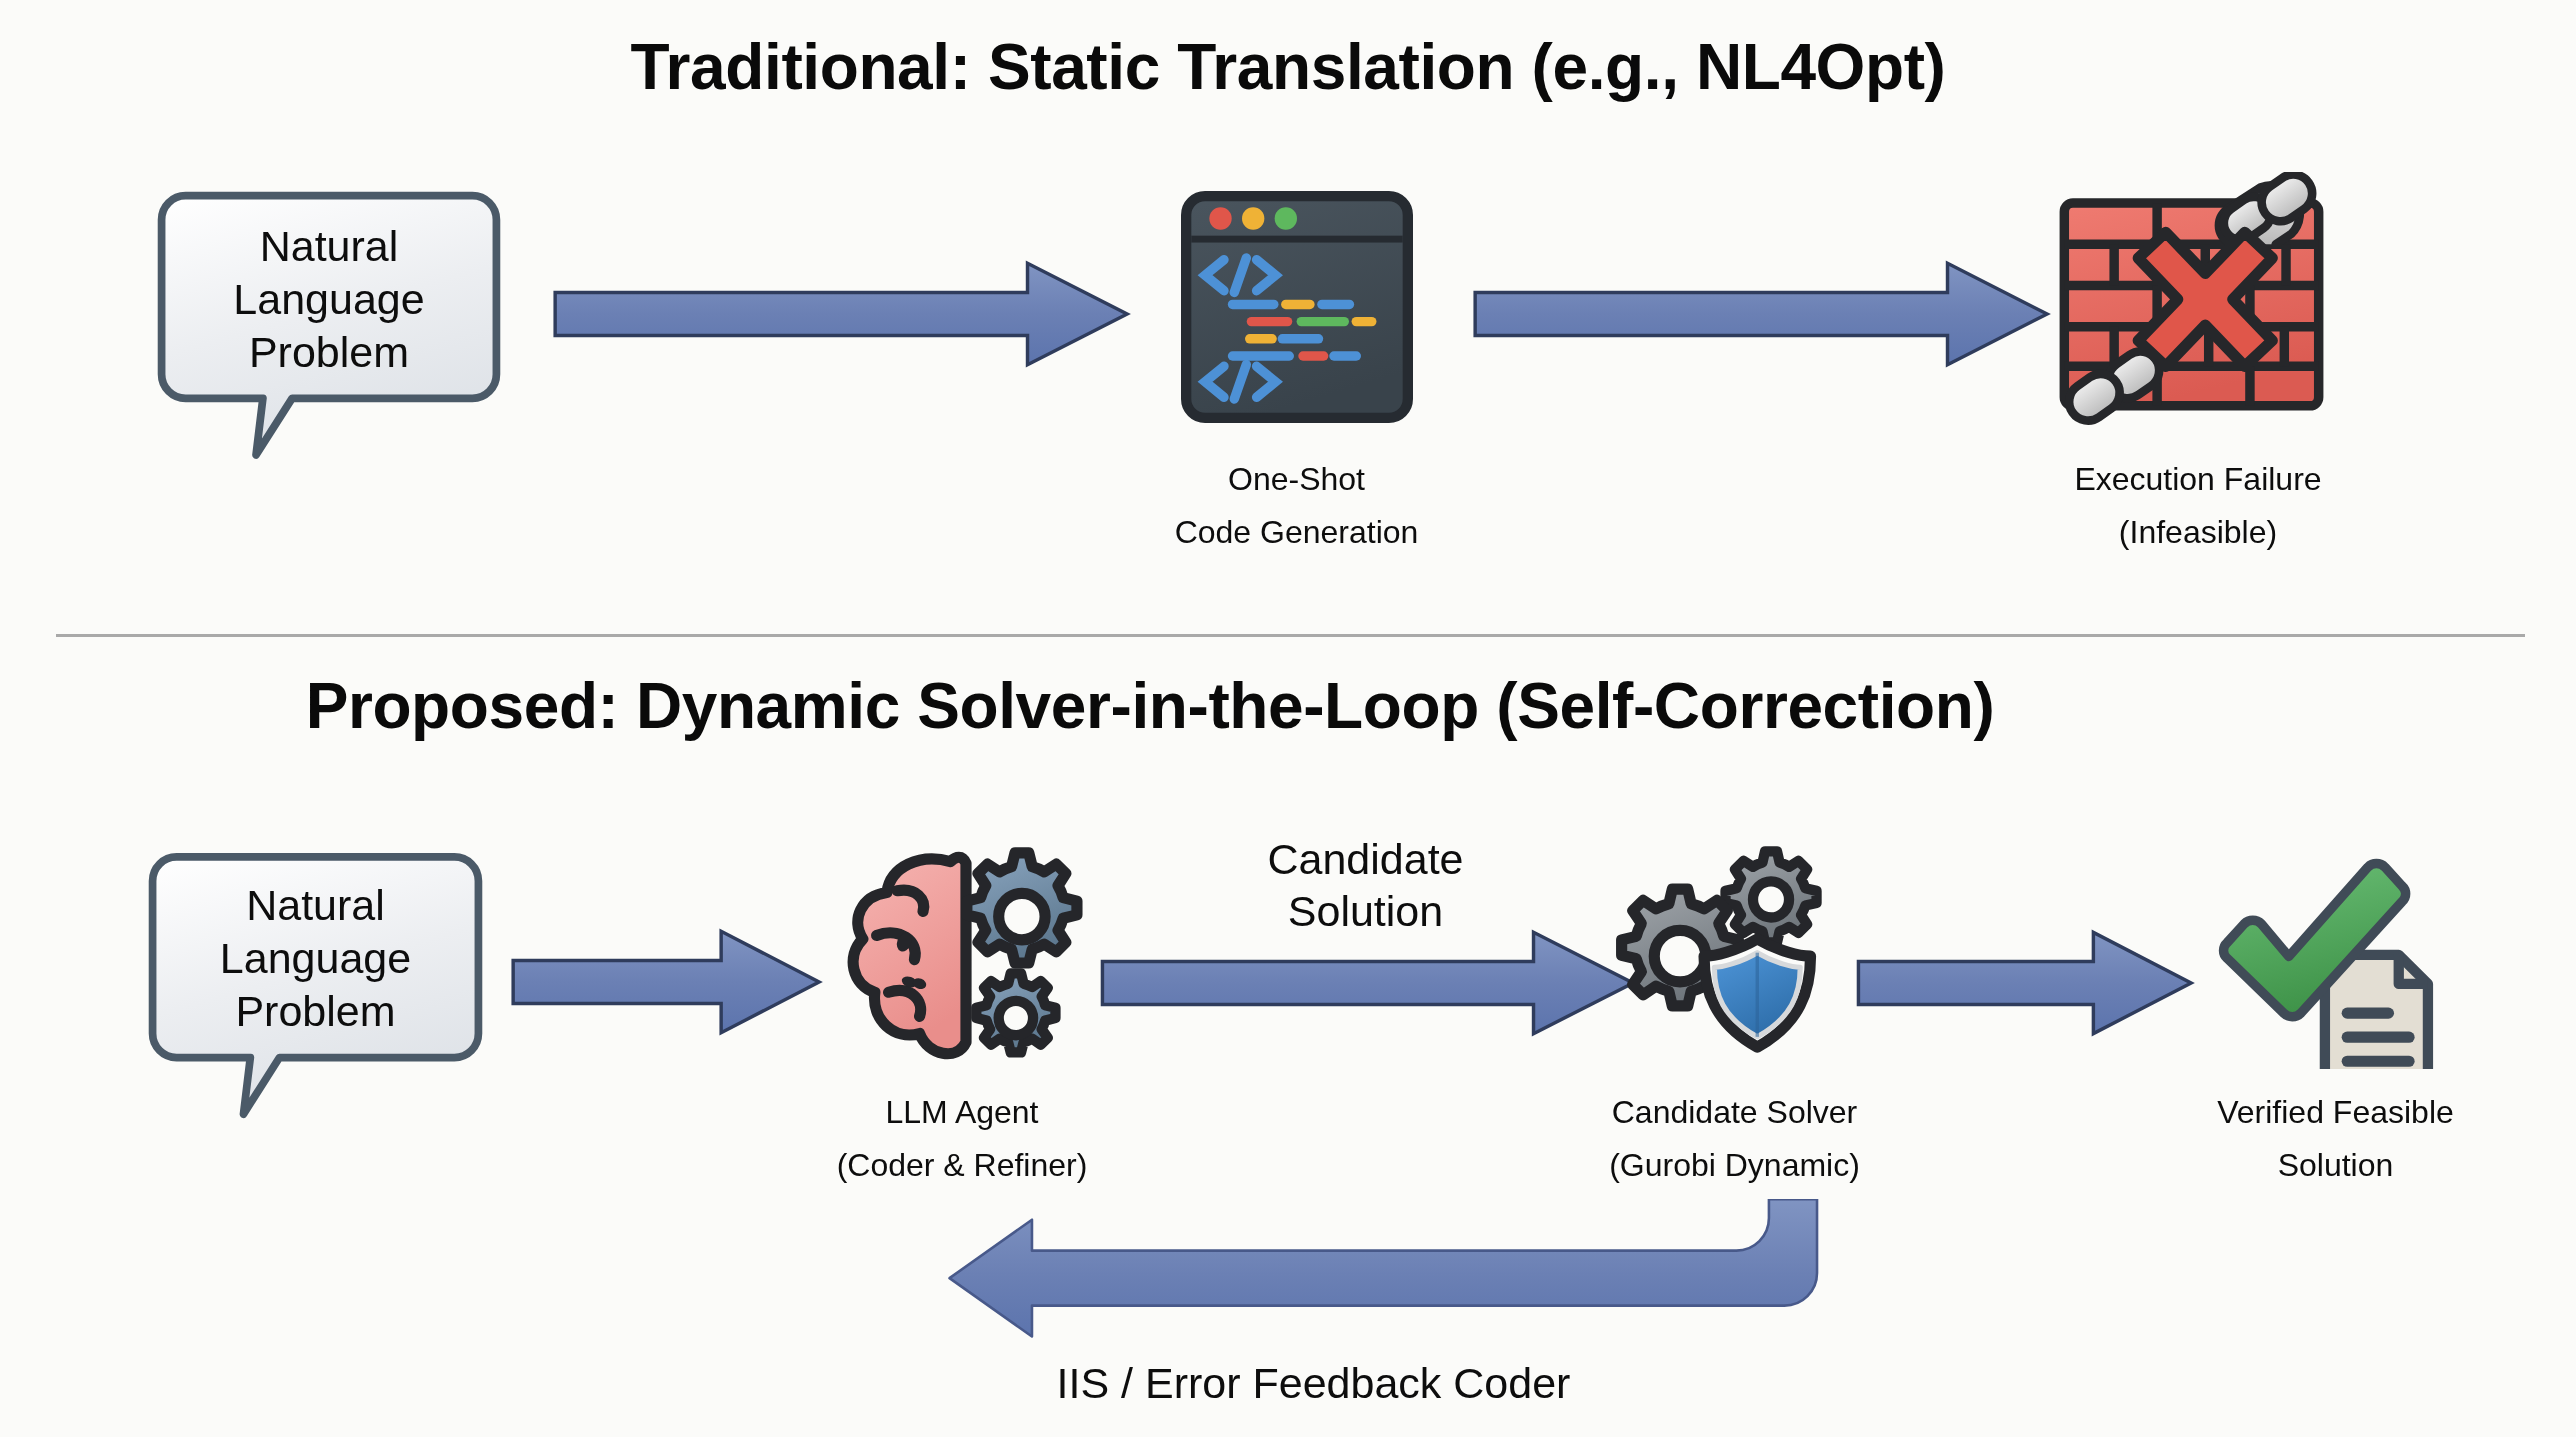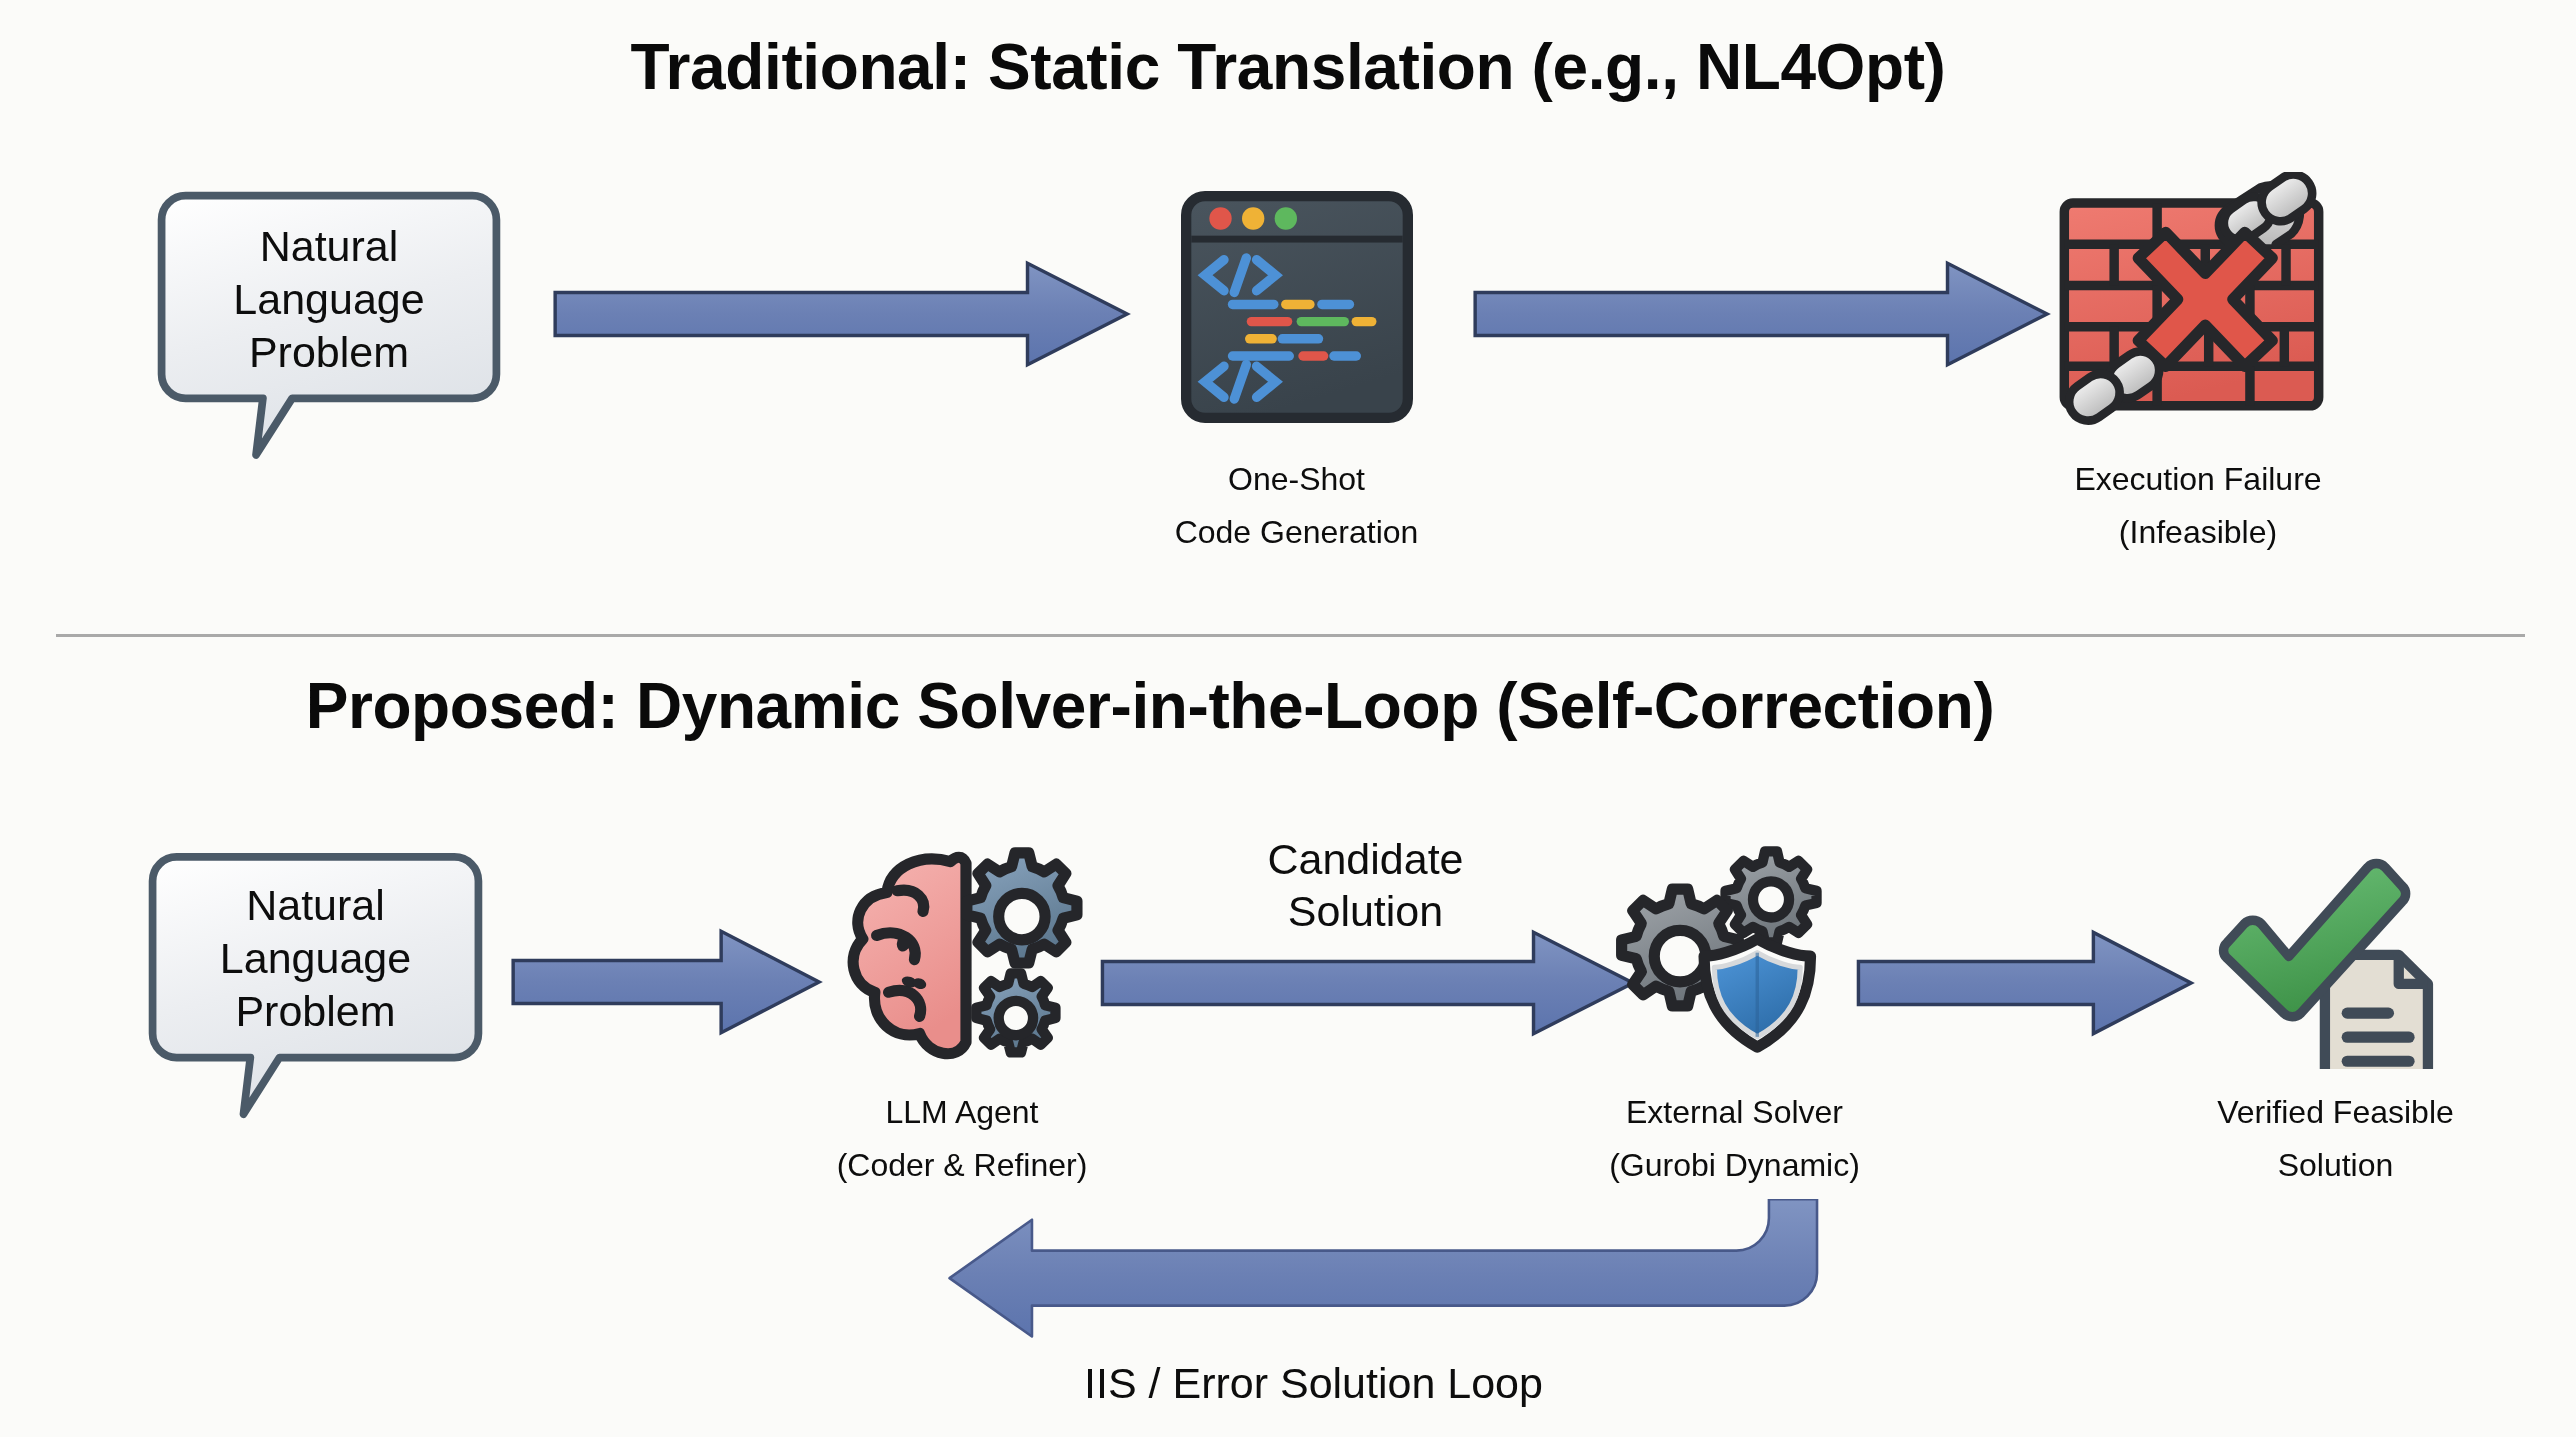--- a/index.html
+++ b/index.html
@@ -333,21 +333,21 @@
 
       <g transform="translate(196,180)">
         <path d="M0,-72 C-24,-58 -50,-52 -62,-52 C-62,-12 -50,26 0,54 C50,26 62,-12 62,-52 C50,-52 24,-58 0,-72 Z" fill="#fbfbf9" stroke="#25262a" stroke-width="13" stroke-linejoin="round"></path>
         <path d="M0,-56 C-20,-44 -42,-39 -50,-39 C-50,-8 -40,20 0,42 C40,20 50,-8 50,-39 C42,-39 20,-44 0,-56 Z" fill="url(#shieldB)" stroke="#d7d9db" stroke-width="6" stroke-linejoin="round"></path>
         <path d="M0,-56 L0,42" stroke="#2c6399" stroke-width="4" opacity="0.55"></path>
       </g>
     </svg>
   </div>
 
   <div class="abs caption" style="left:1511px;top:1086px;width:447px;">
-    <div>External Solver</div>
+    <div>Candidate Solver</div>
     <div>(Gurobi Dynamic)</div>
   </div>
 
   <div class="abs" style="left:1855px;top:927px;width:343px;height:112px;">
     <svg width="343" height="112" viewBox="0 0 400 130">
       <defs>
         <linearGradient id="ar5" x1="0" y1="0" x2="0" y2="1">
           <stop offset="0%" stop-color="#8094c2"></stop>
           <stop offset="50%" stop-color="#6b80b4"></stop>
           <stop offset="100%" stop-color="#5c74ad"></stop>
@@ -392,16 +392,16 @@
         <linearGradient id="fb" x1="0" y1="0" x2="0" y2="1">
           <stop offset="0%" stop-color="#8094c2"></stop>
           <stop offset="55%" stop-color="#6b80b4"></stop>
           <stop offset="100%" stop-color="#5c74ad"></stop>
         </linearGradient>
       </defs>
       <path d="M1000,0 H1056 V86 a38,38 0 0 1 -38,38 H142 V160 L46,92 L142,24 V60 H962 a38,38 0 0 0 38,-38 Z" fill="url(#fb)" stroke="#48598a" stroke-width="3" stroke-linejoin="round"></path>
     </svg>
   </div>
 
-  <div class="abs edge-label" style="left:807px;top:1357px;width:1013px;">IIS / Error Solution Loop</div>
+  <div class="abs edge-label" style="left:807px;top:1357px;width:1013px;">IIS / Error Feedback Coder</div>
 
 </div>
 
 
 </body></html>

